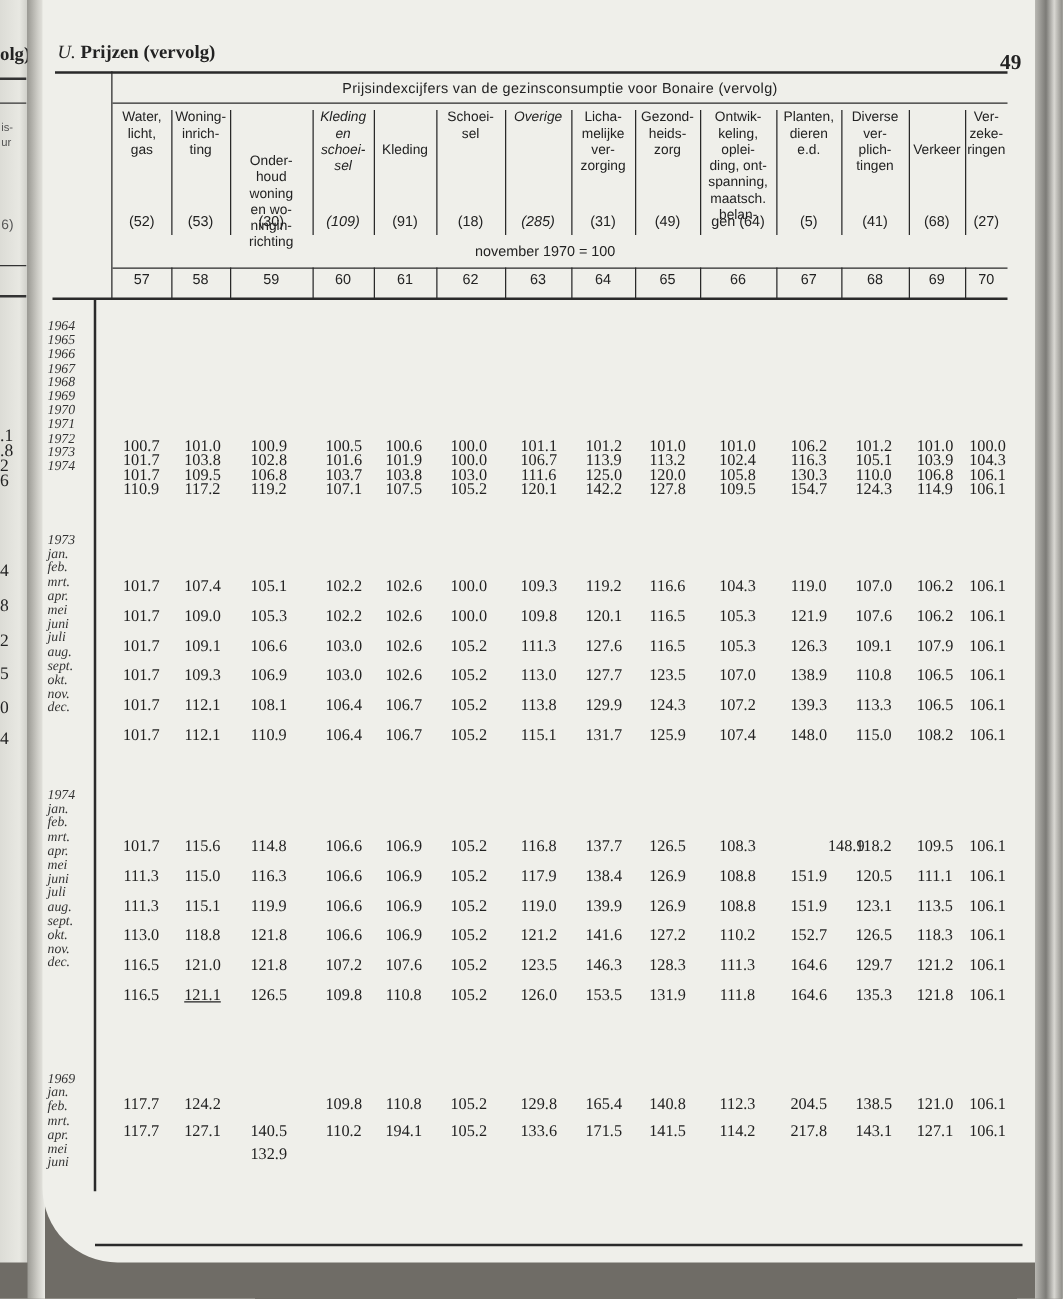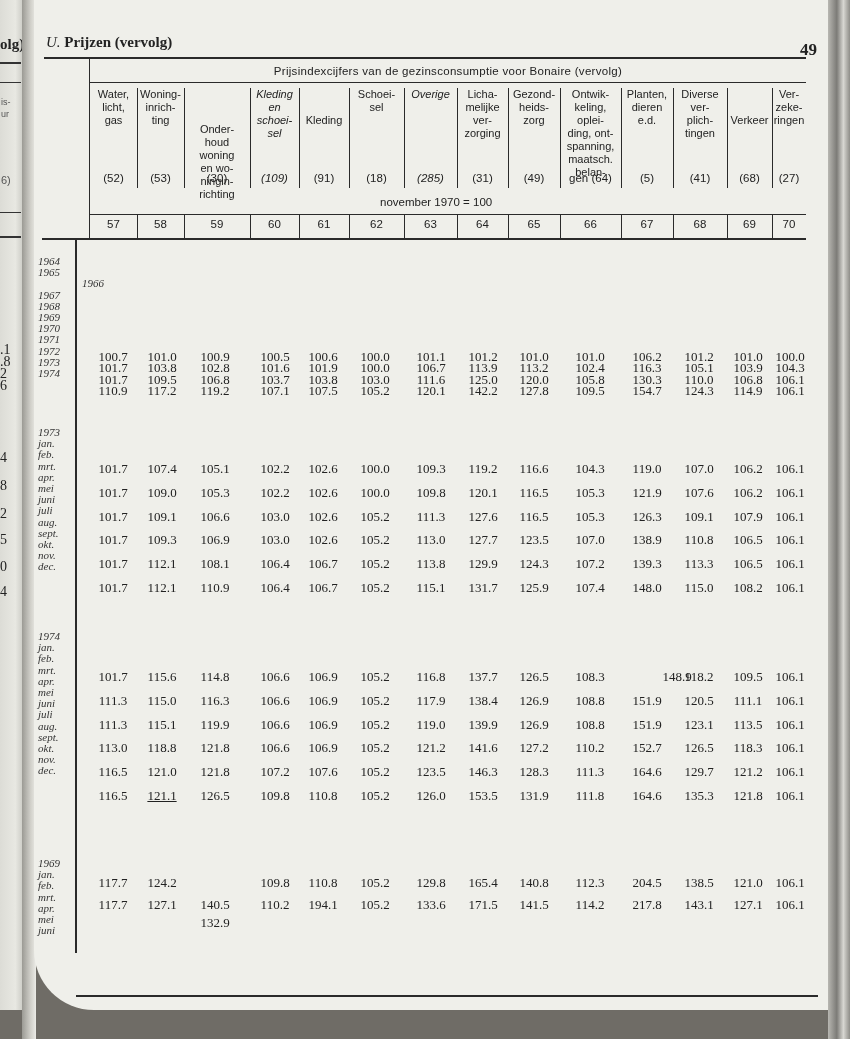--- a/index.html
+++ b/index.html
@@ -180,21 +180,21 @@
     <div class="col-head" style="left: 772px; width: 34px;">Ver-<br>zeke-<br>ringen</div>
     <div class="col-weight" style="left: 772px; width: 34px;">(27)</div>
     <div class="col-num" style="left: 772px; width: 34px;">70</div>
     <div class="vline" style="left: 772px; top: 88px; height: 100px;"></div>
     <div class="vline" style="left: 772px; top: 214px; height: 25px;"></div>
   </div>
 <div class="base-note">november 1970 = 100</div>
 <div id="stubs">
     <div class="row-label" style="top: 256px;">1964</div>
     <div class="row-label" style="top: 267.2px;">1965</div>
-    <div class="row-label" style="top: 278.4px; margin-left: 44px;">1966</div>
+    <div class="row-label" style="top: 278.4px;">1966</div>
     <div class="row-label" style="top: 289.6px;">1967</div>
     <div class="row-label" style="top: 300.8px;">1968</div>
     <div class="row-label" style="top: 312px;">1969</div>
     <div class="row-label" style="top: 323.2px;">1970</div>
     <div class="row-label" style="top: 334.4px;">1971</div>
     <div class="row-label" style="top: 345.6px;">1972</div>
     <div class="row-label" style="top: 356.8px;">1973</div>
     <div class="row-label" style="top: 368px;">1974</div>
     <div class="row-label" style="top: 427px;">1973</div>
     <div class="row-label" style="top: 438.2px;">jan.</div>

